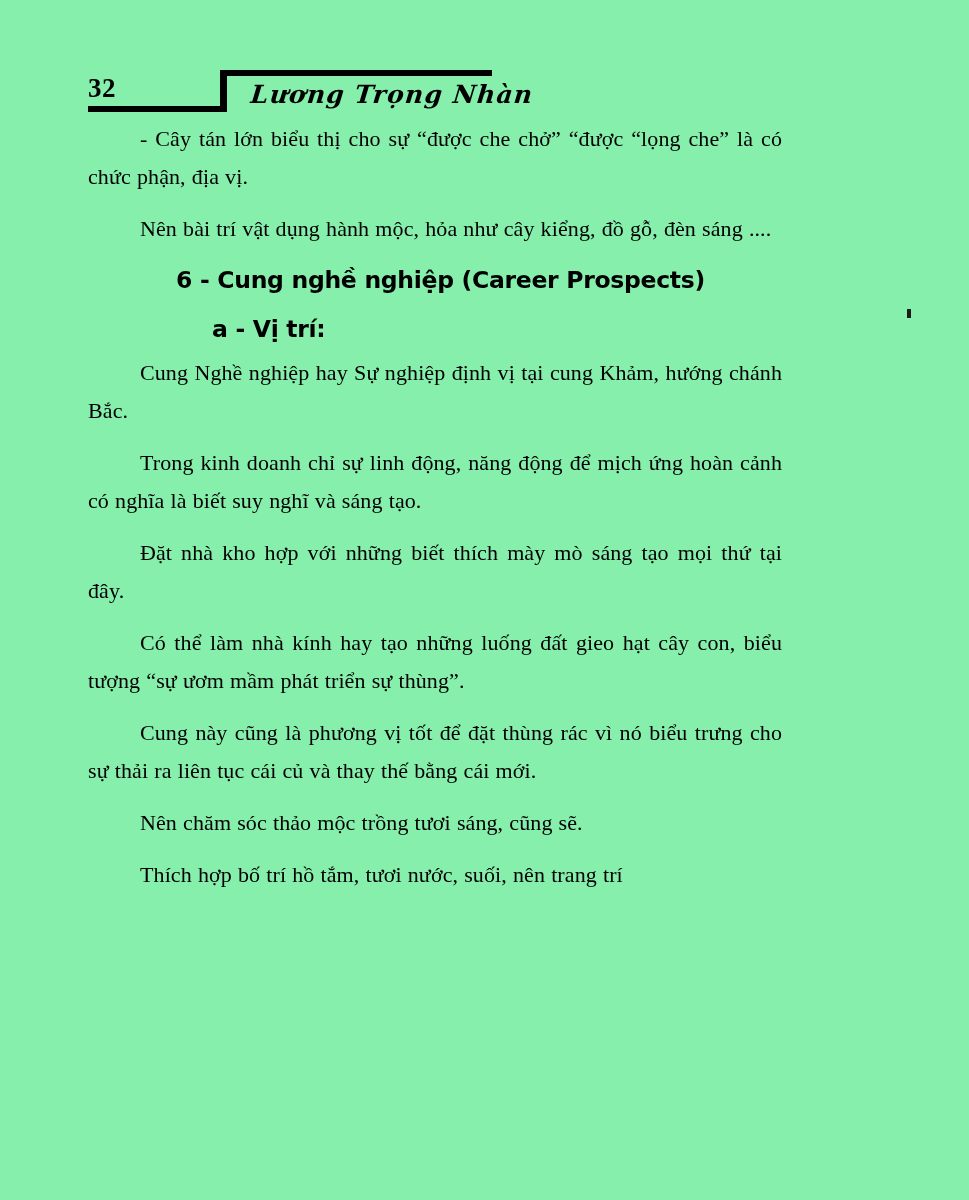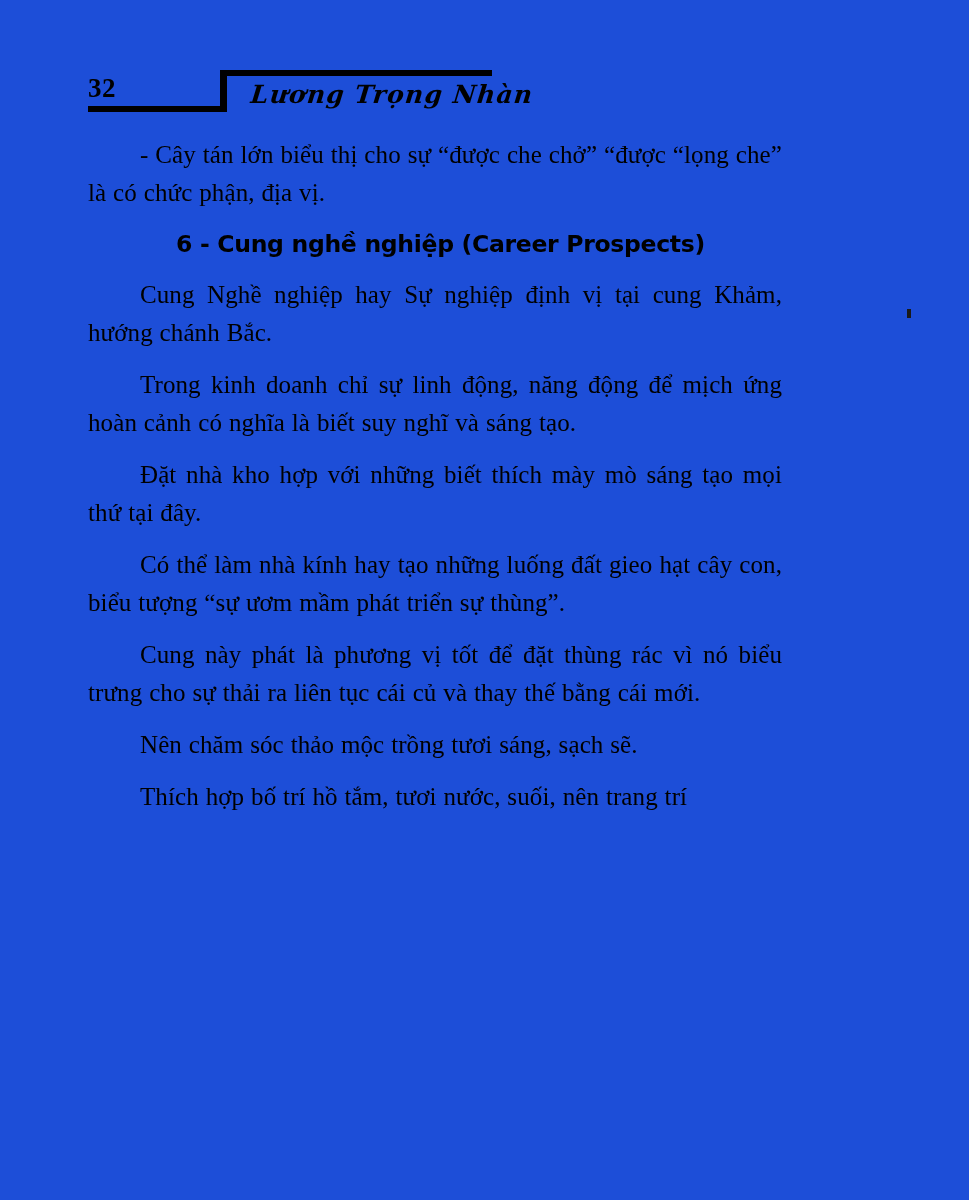--- a/index.html
+++ b/index.html
@@ -14,21 +14,21 @@
     position: relative;
     overflow: hidden;
     font-family: "Liberation Serif", "DejaVu Serif", serif;
     color: #000000;
     -webkit-font-smoothing: none;
   }
 
   .page {
     position: absolute;
     inset: 0;
-    background: #1d4ed8;
+    background: #86efac;
     padding-left: 24px;
   }
 
   
   .header {
     position: absolute;
     left: 88px;
     top: 58px;
     width: 700px;
     height: 60px;
@@ -85,22 +85,22 @@
 
   
   .textblock {
     position: absolute;
     left: 88px;
     top: 120px;
     width: 694px;
   }
 
   p.body {
-    margin: 16px 0 0 0;
-    font-size: 25px;
+    margin: 0 0 0 0;
+    font-size: 22px;
     line-height: 38px;
     text-align: justify;
     text-indent: 52px;
     letter-spacing: 0.1px;
     word-spacing: 0.5px;
     font-weight: 400;
   }
   p.body + p.body { margin-top: 14px; }
 
   .heading {
@@ -138,37 +138,39 @@
     <div class="rule-vertical"></div>
     <div class="rule-over-name"></div>
     <div class="author-script">Lương Trọng Nhàn</div>
   </div>
 
   <div class="textblock">
 
     <p class="body">- Cây tán lớn biểu thị cho sự “được che chở” “được “lọng che” là có chức phận, địa vị.</p>
 
 
+    <p class="body">Nên bài trí vật dụng hành mộc, hỏa như cây kiểng, đồ gỗ, đèn sáng ....</p>
 
     <div class="heading h-main">6 - Cung nghề nghiệp (Career Prospects)</div>
 
+    <div class="heading h-sub">a - Vị trí:</div>
 
     <p class="body">Cung Nghề nghiệp hay Sự nghiệp định vị tại cung Khảm, hướng chánh Bắc.</p>
 
 
     <p class="body">Trong kinh doanh chỉ sự linh động, năng động để mịch ứng hoàn cảnh có nghĩa là biết suy nghĩ và sáng tạo.</p>
 
     <p class="body">Đặt nhà kho hợp với những biết thích mày mò sáng tạo mọi thứ tại đây.</p>
 
     <p class="body">Có thể làm nhà kính hay tạo những luống đất gieo hạt cây con, biểu tượng “sự ươm mầm phát triển sự thùng”.</p>
 
-    <p class="body">Cung này phát là phương vị tốt để đặt thùng rác vì nó biểu trưng cho sự thải ra liên tục cái củ và thay thế bằng cái mới.</p>
+    <p class="body">Cung này cũng là phương vị tốt để đặt thùng rác vì nó biểu trưng cho sự thải ra liên tục cái củ và thay thế bằng cái mới.</p>
 
 
-    <p class="body last-line">Nên chăm sóc thảo mộc trồng tươi sáng, sạch sẽ.</p>
+    <p class="body last-line">Nên chăm sóc thảo mộc trồng tươi sáng, cũng sẽ.</p>
 
     <p class="body last-line">Thích hợp bố trí hồ tắm, tươi nước, suối, nên trang trí</p>
 
   </div>
 
   <div class="speck"></div>
 
 </div>
 
 </body></html>

